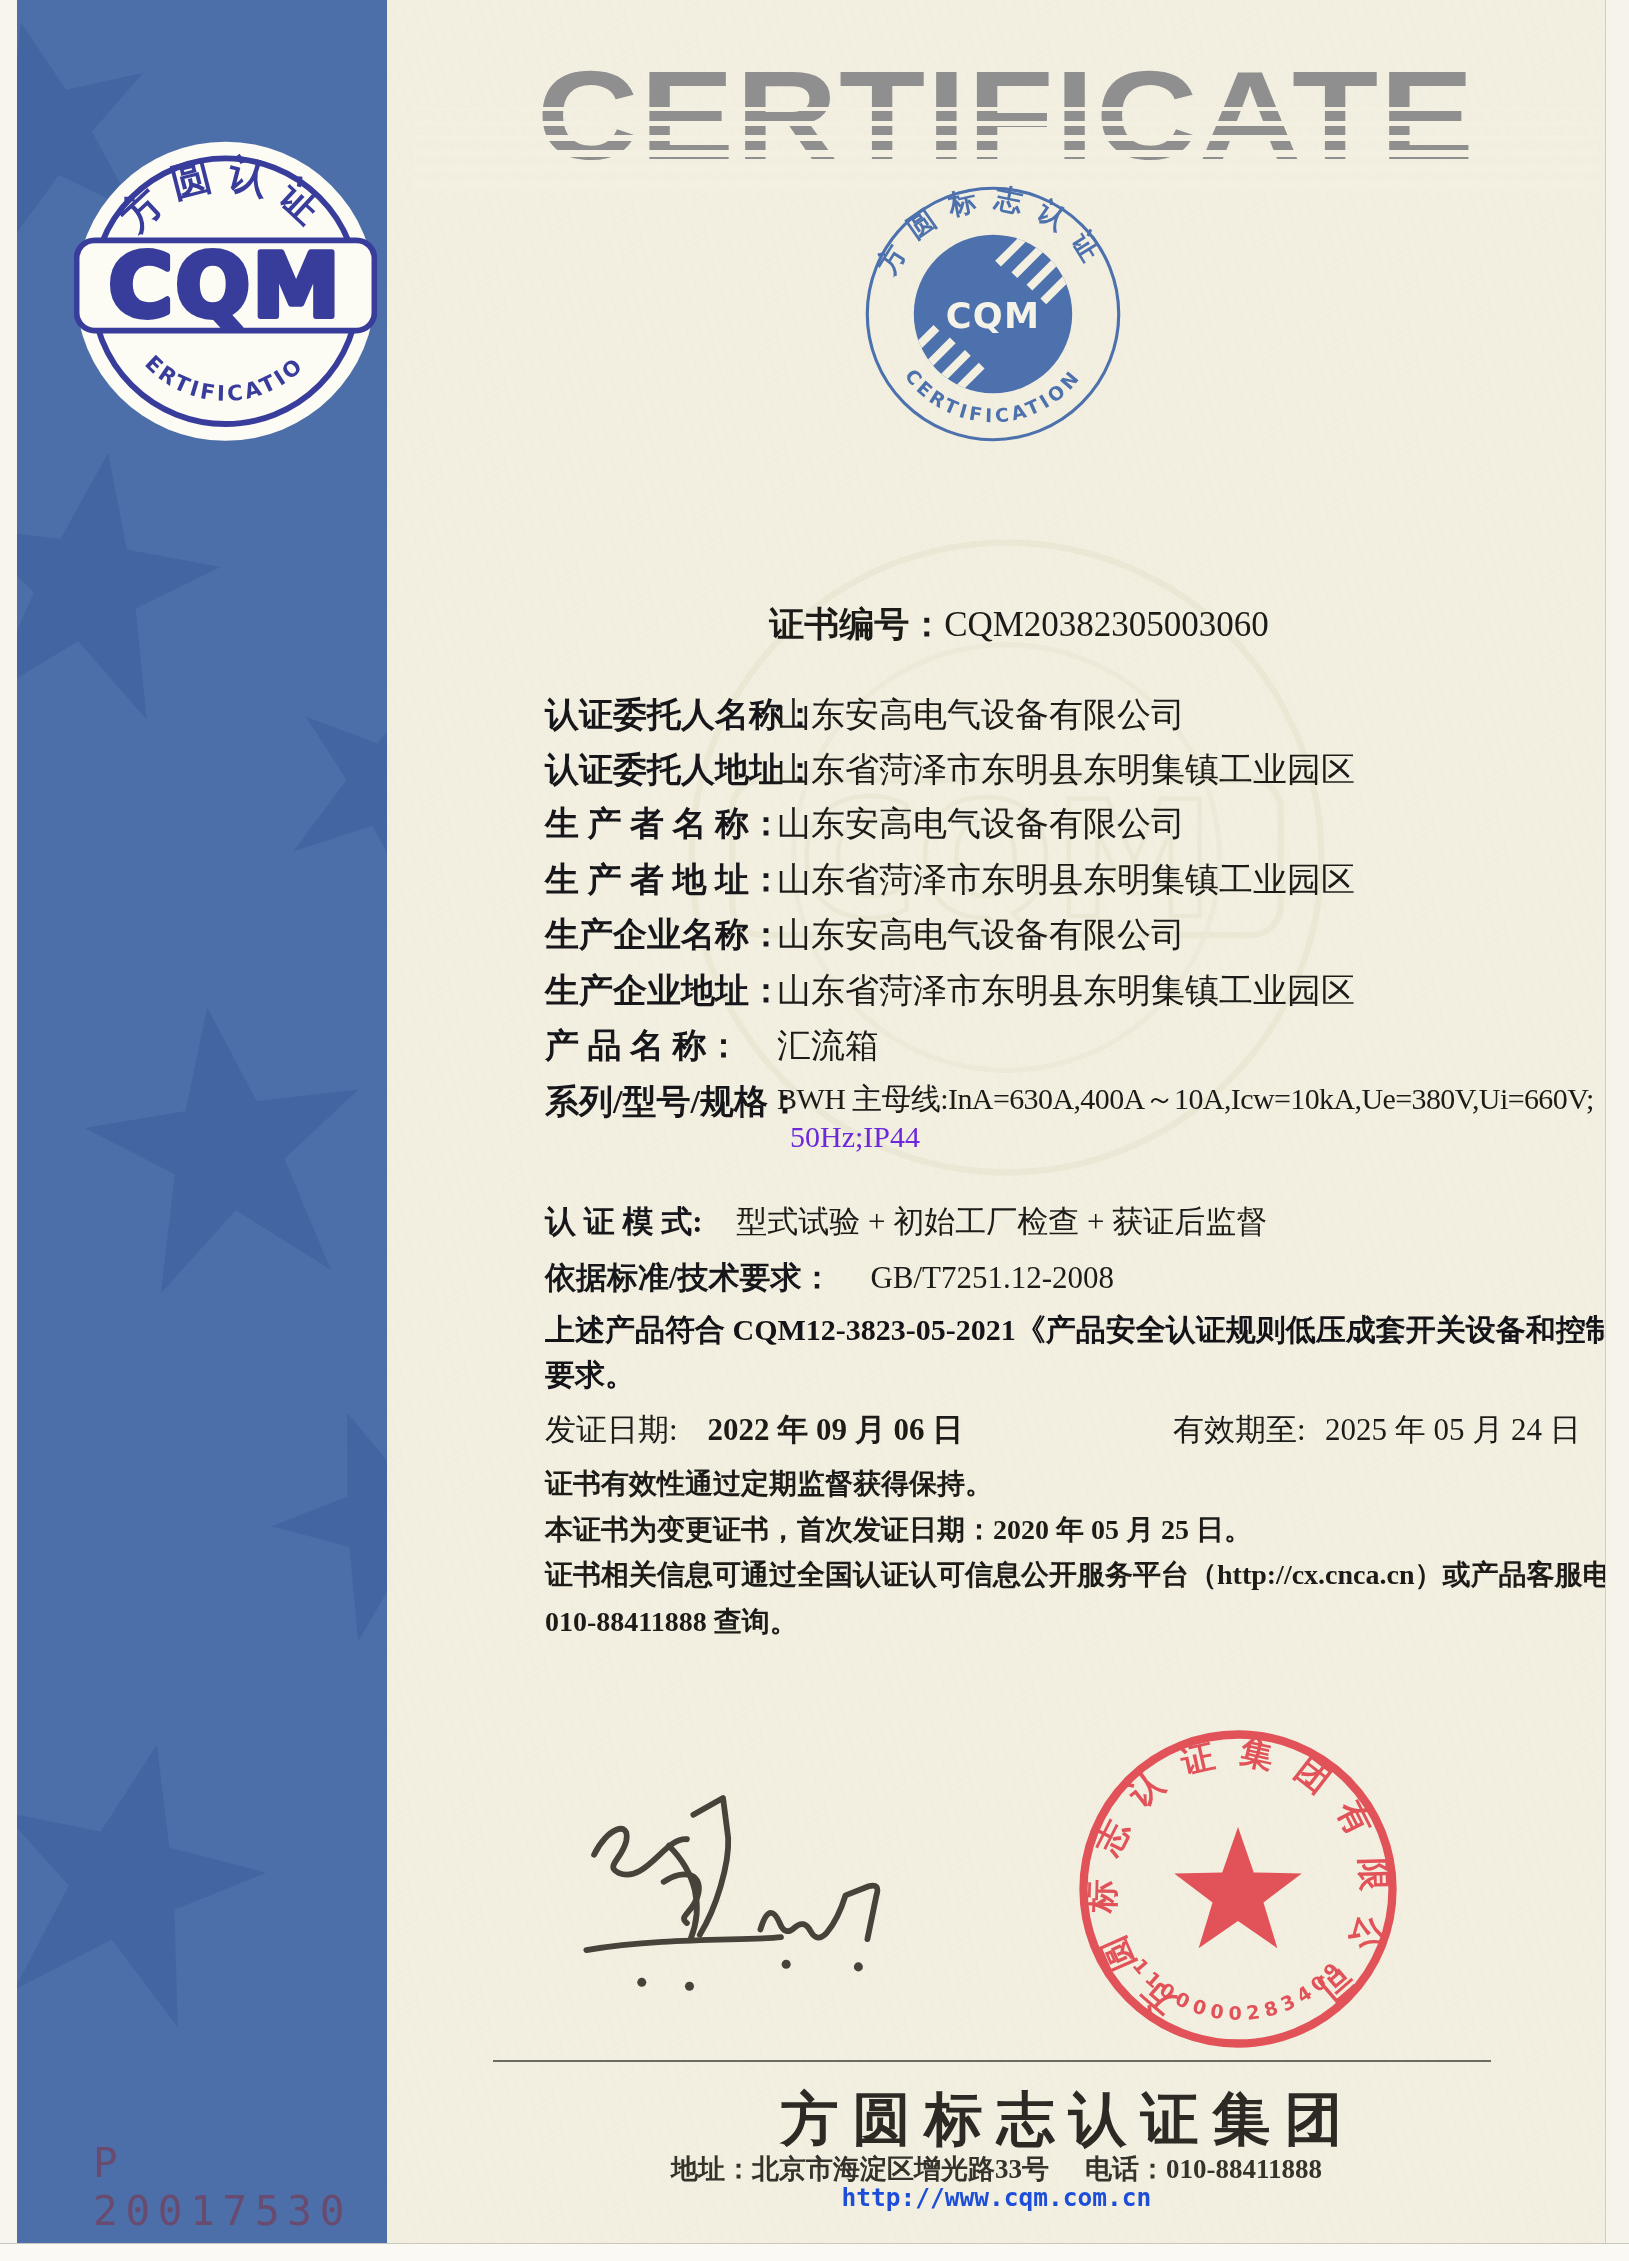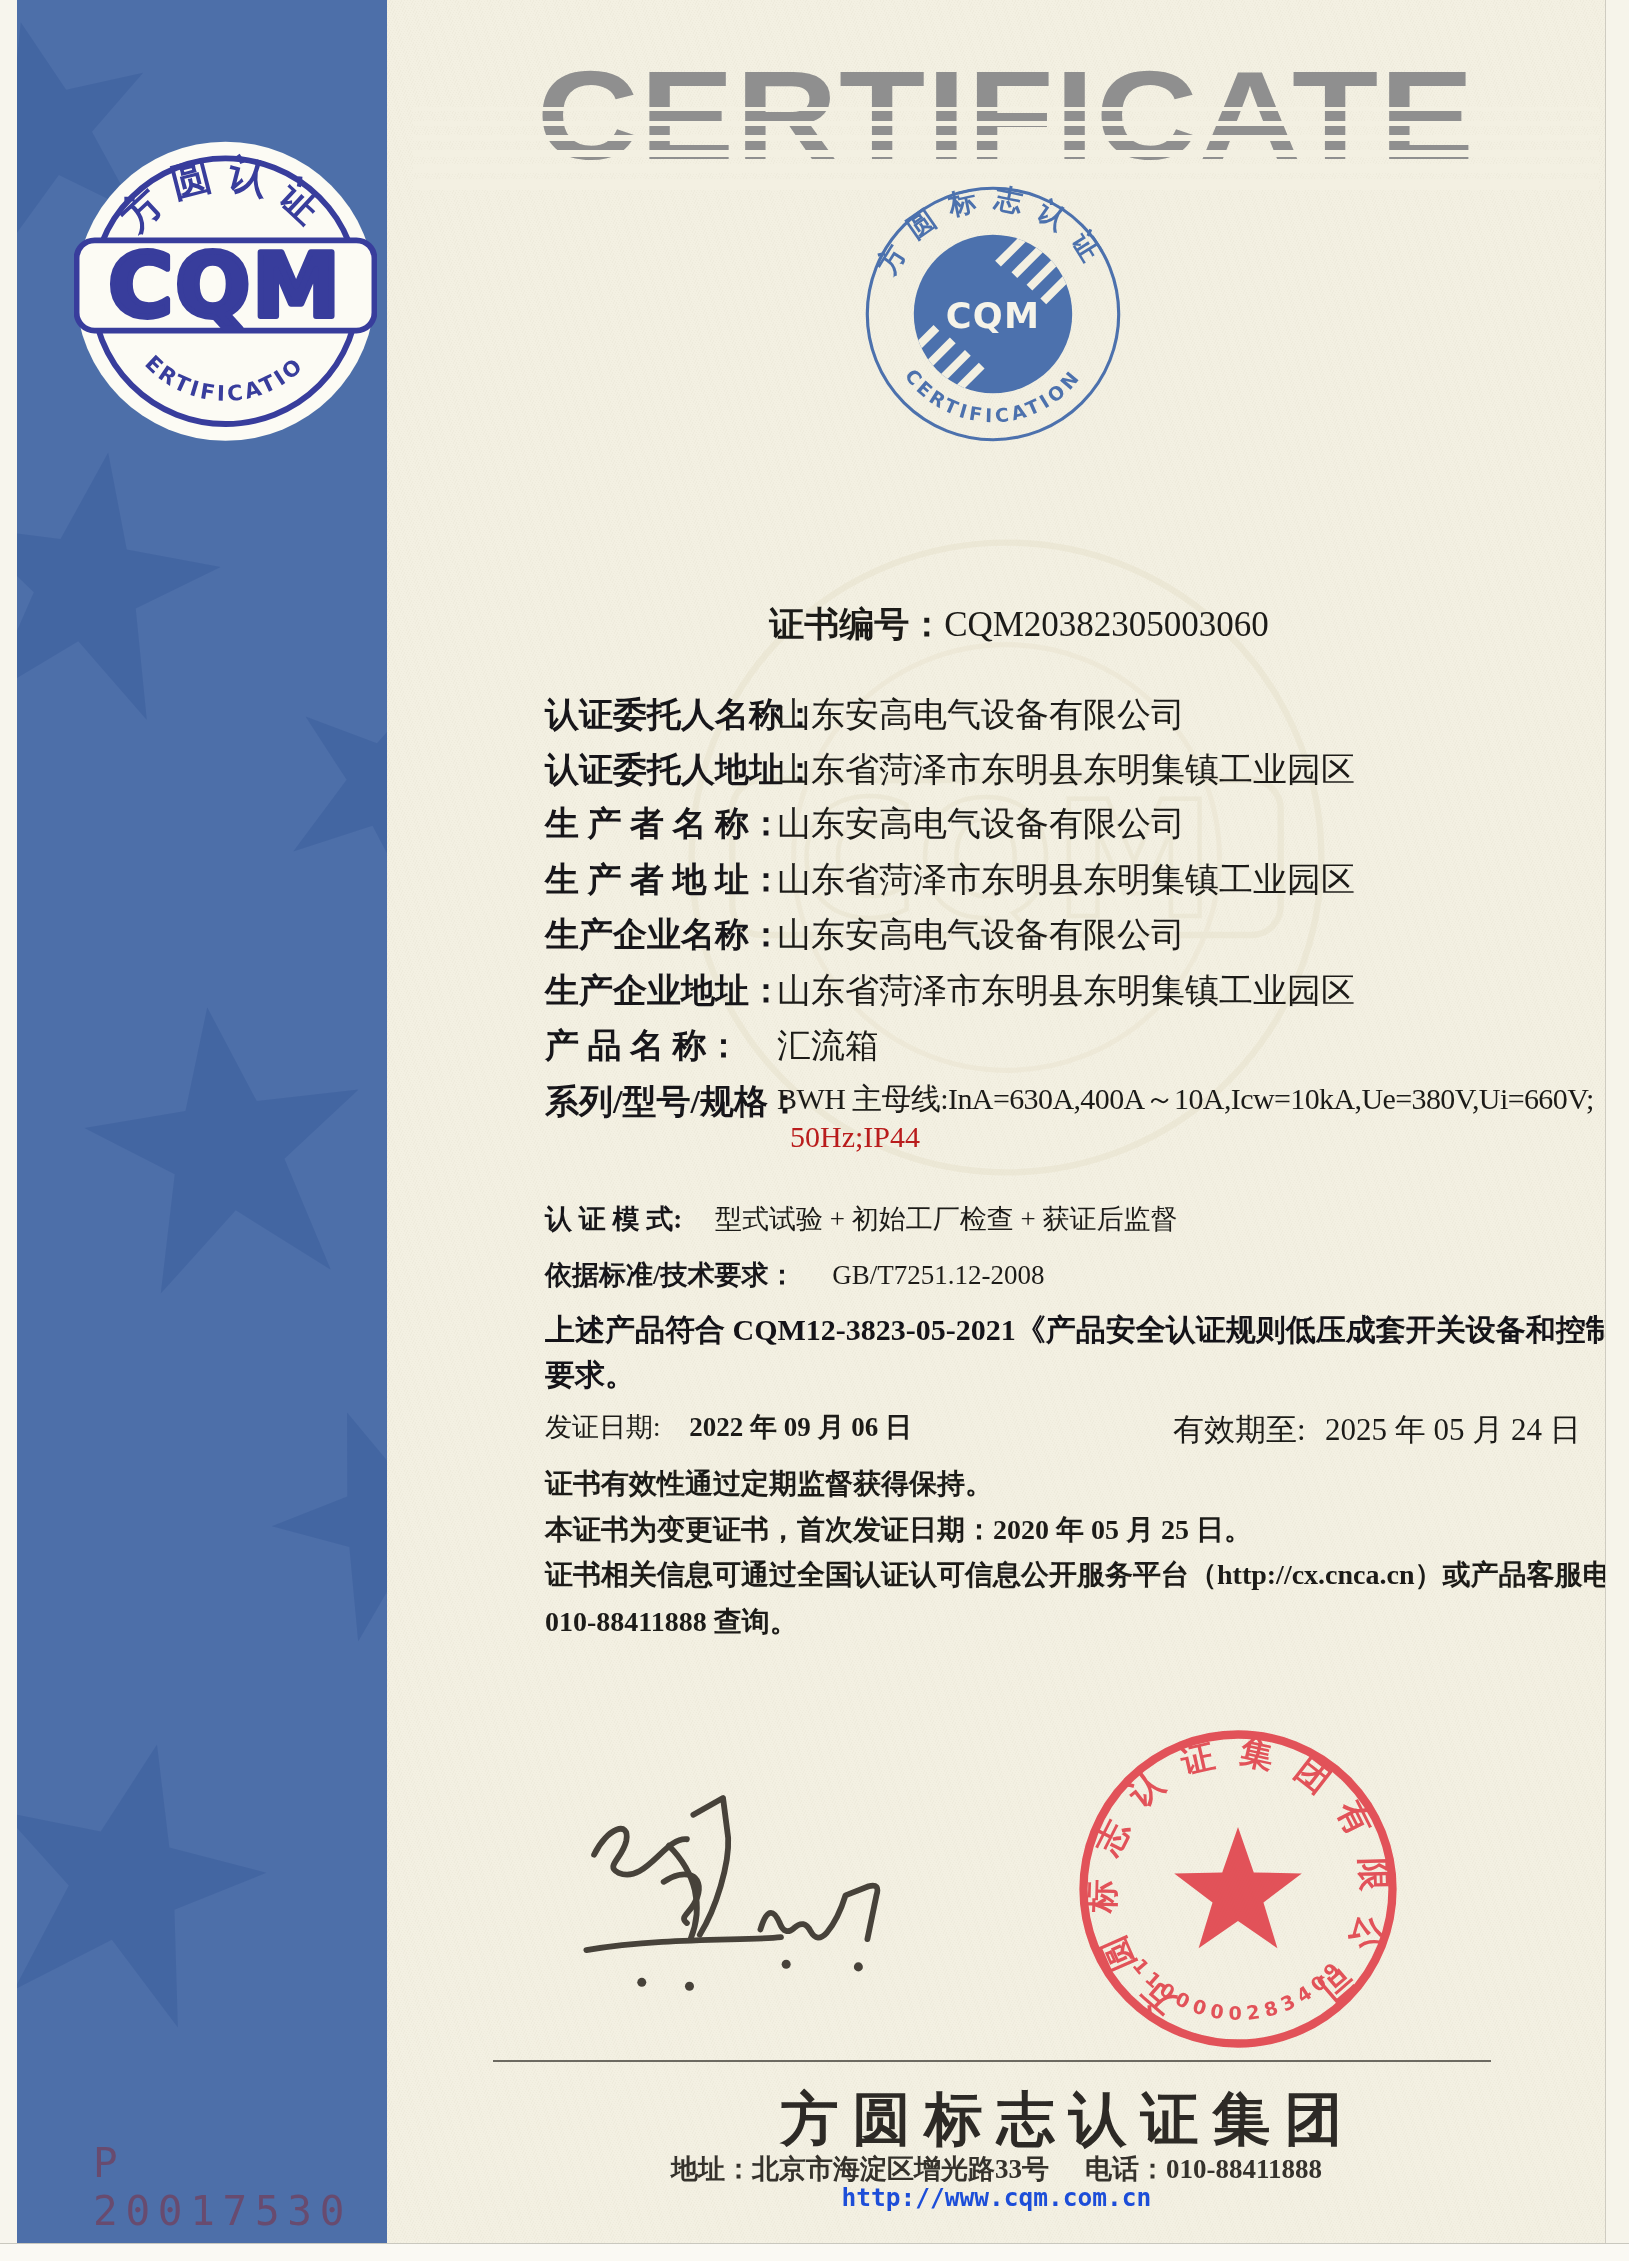--- a/index.html
+++ b/index.html
@@ -38,22 +38,22 @@
 
   
   .doc-title{position:absolute;left:387px;top:490px;width:1219px;text-align:center;z-index:4;
     font-size:68px;font-weight:700;color:#161513;letter-spacing:3.9px;}
   .cert-no{position:absolute;left:387px;top:601px;width:1264px;text-align:center;z-index:4;
     font-size:35px;color:#1c1b18;}
   .field-row{position:absolute;left:545px;z-index:4;white-space:nowrap;}
   .f-label{font-size:34px;font-weight:700;color:#17161a;}
   .f-value{font-size:34px;color:#1c1b18;position:absolute;left:232px;}
   .f-value.spec{font-size:30px;letter-spacing:-0.6px;}
-  .spec-line2{position:absolute;left:790px;top:1120px;z-index:4;font-size:30px;color:#b91c1c;}
-  .line{position:absolute;left:545px;z-index:4;white-space:nowrap;font-size:27px;color:#1c1b18;}
+  .spec-line2{position:absolute;left:790px;top:1120px;z-index:4;font-size:30px;color:#6d28d9;}
+  .line{position:absolute;left:545px;z-index:4;white-space:nowrap;font-size:31px;color:#1c1b18;}
   .line .lbl{font-weight:700;color:#17161a;}
   .bold-line{font-weight:700;font-size:30px;color:#141318;}
   .small-line{font-size:28px;font-weight:bold;}
   .expiry{position:absolute;left:1173px;top:1409px;z-index:4;font-size:31px;color:#1c1b18;white-space:nowrap;}
 
   
   .signature{position:absolute;left:567px;top:1776px;z-index:4;}
   .seal{position:absolute;left:1072px;top:1723px;z-index:5;opacity:0.93;}
   .footer-divider{position:absolute;left:493px;top:2060px;width:998px;height:1.9px;background:#55524a;opacity:0.85;z-index:4;}
   .footer-org{position:absolute;left:387px;top:2081px;width:1363px;text-align:center;z-index:4;

